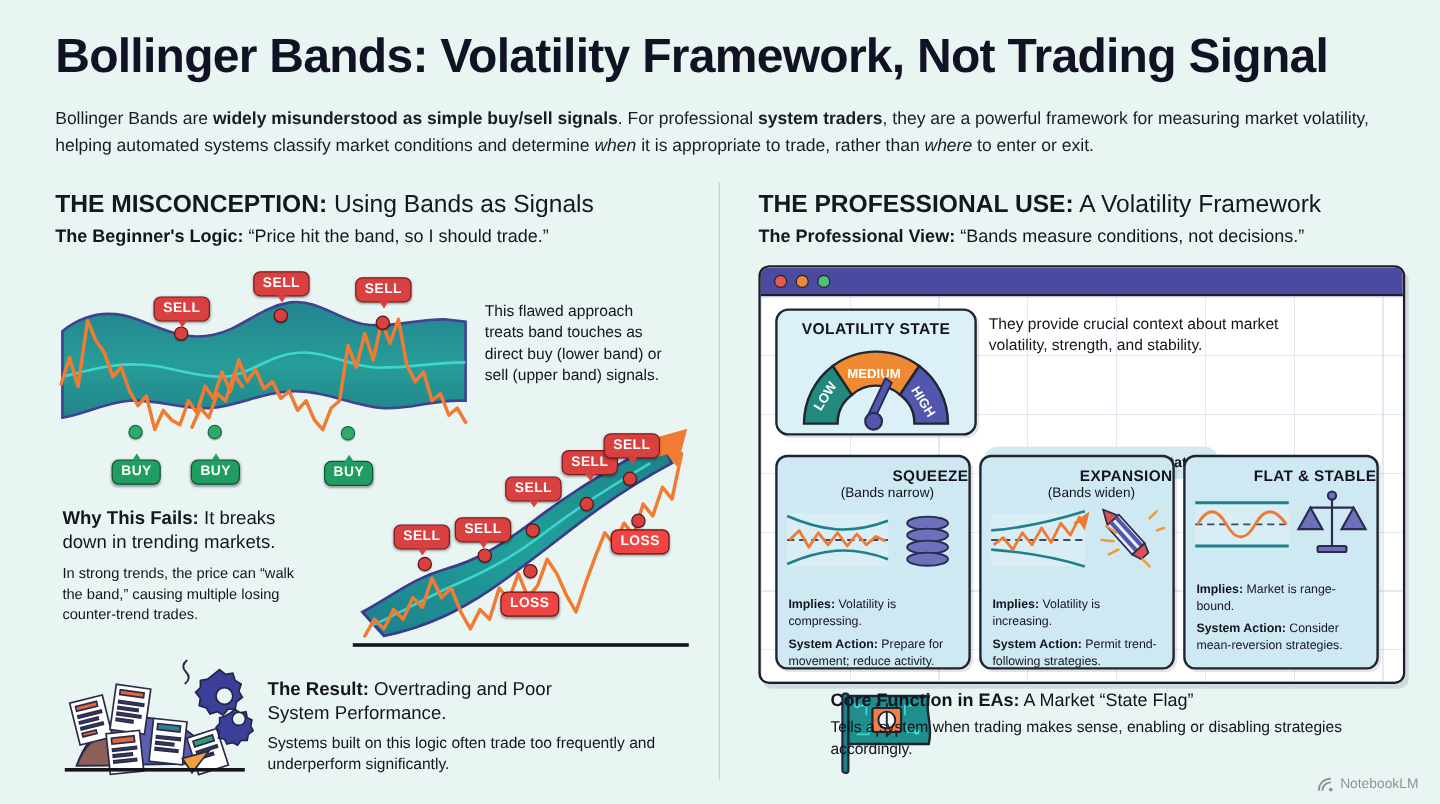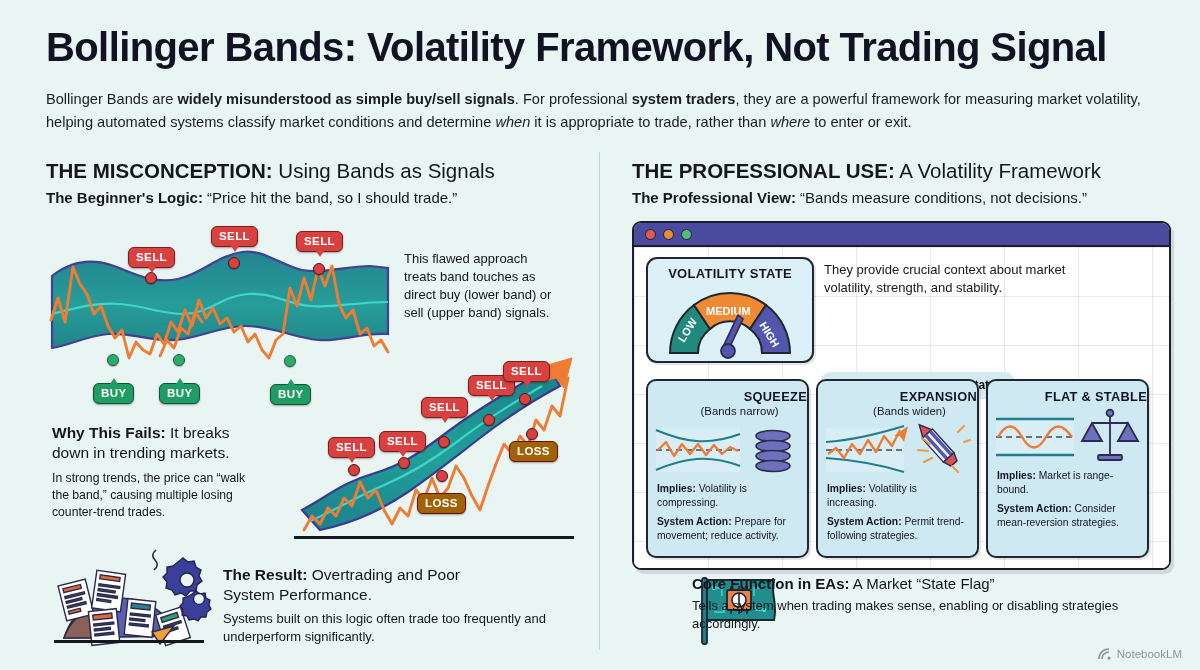--- a/index.html
+++ b/index.html
@@ -51,21 +51,21 @@
   .t-small{font-size:12.2px;line-height:1.4;}
 
   
   .tag{
     position:absolute;border-radius:6px;color:#fff;font-weight:bold;
     font-size:11.5px;letter-spacing:.4px;text-align:right;
     padding:3px 7px 4px;box-shadow:0 1px 2px rgba(0,0,0,.35);
     border:1.4px solid #6d1414;
   }
   .tag.sell{background:#d94040;border-color:#7d1c1c;}
-  .tag.loss{background:#a16207;border-color:#6d1010;}
+  .tag.loss{background:#ef4444;border-color:#6d1010;}
   .tag.buy {background:#1f9d62;border-color:#10543a;margin-top:13px;}
   .tag:after{
     content:"";position:absolute;left:50%;margin-left:-4px;
     width:0;height:0;border-left:4px solid transparent;
     border-right:4px solid transparent;
   }
   .tag.sell:after,.tag.loss:after{bottom:-6px;border-top:6px solid #d94040;}
   .tag.loss:after{border-top-color:#c32a2a;}
   .tag.buy:after{top:-6px;border-bottom:6px solid #1f9d62;}
   .tag.noarrow:after{display:none;}
@@ -119,21 +119,21 @@
 
   .state-card{
     position:absolute;top:132px;width:159px;height:175px;
     background:#cfe9f3;border:2px solid #1f2630;border-radius:10px;
     box-shadow:2px 2px 0 rgba(40,40,70,.12);
   }
   .sc1{left:12px;} .sc2{left:182px;} .sc3{left:352px;}
   .sc-title{text-align:right;font-size:12.8px;font-weight:bold;margin-top:8px;letter-spacing:.3px;}
   .sc-sub{text-align:center;font-size:11.4px;margin-top:1px;padding-left:24px;}
   .sc-art{height:62px;margin-top:3px;position:relative;}
-  .sc-text{padding:0 9px;font-size:10.3px;line-height:1.32;}
+  .sc-text{padding:0 9px;font-size:10.3px;line-height:1.32;margin-top:16px;}
   .sc-text p{margin:0 0 6px;}
   .sc-text b{font-weight:bold;}
 
   
   .core-wrap{position:absolute;left:692px;top:575px;width:470px;}
   .core-lead{font-size:15px;line-height:1.25;}
   .core-lead b{font-weight:bold;}
   .core-body{font-size:13px;line-height:1.38;margin-top:3px;}
 
   

